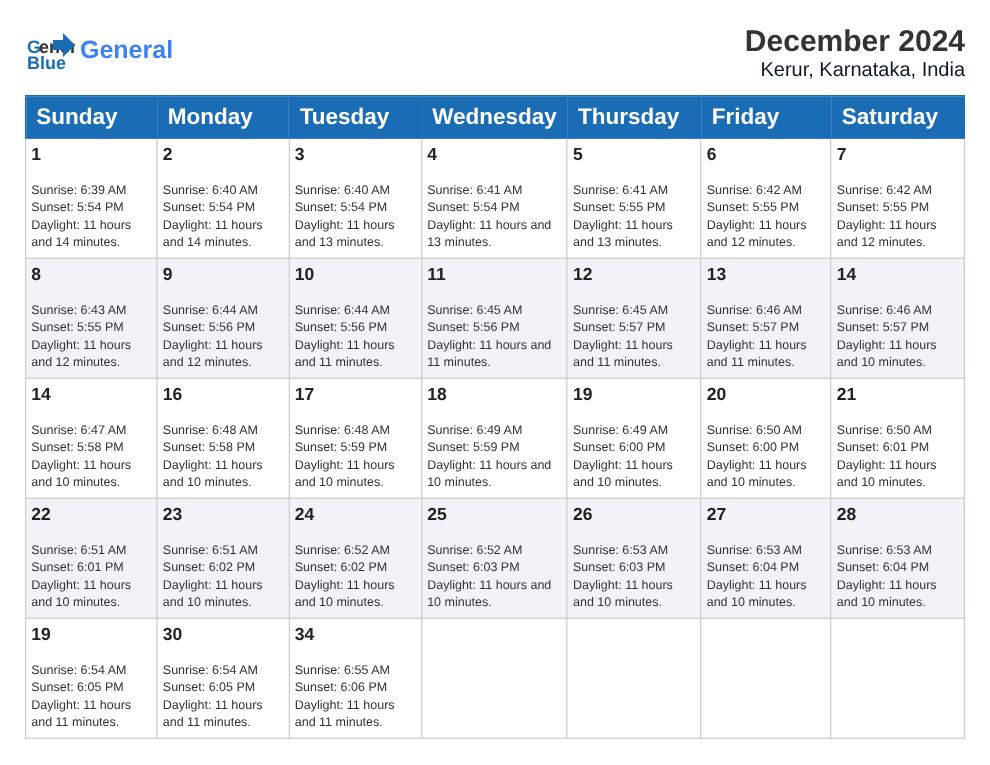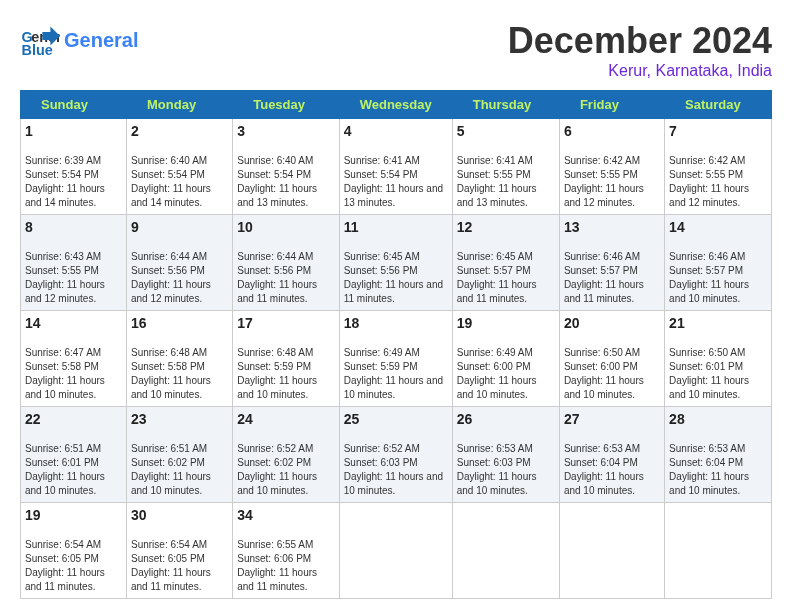--- a/index.html
+++ b/index.html
@@ -22,39 +22,39 @@
     }
     .logo-icon {
       width: 40px;
       height: 40px;
       margin-right: 4px;
     }
     .title-section {
       text-align: right;
     }
     .month-title {
-      font-size: 36px;
+      font-size: 24px;
       font-weight: bold;
       color: #333;
     }
     .location {
       font-size: 16px;
-      color: #6d28d9;
+      color: #0f172a;
     }
     .calendar {
       width: 100%;
       border-collapse: collapse;
       font-size: 11px;
     }
     .calendar th {
       background-color: #1a6db5;
-      color: #bef264;
-      padding: 6px 20px;
+      color: #ffffff;
+      padding: 6px 8px;
       text-align: left;
-      font-size: 13px;
+      font-size: 18px;
       font-weight: bold;
       border: 1px solid #1a6db5;
     }
     .calendar td {
       border: 1px solid #ccc;
       vertical-align: top;
       padding: 4px;
       width: 108px;
       min-height: 80px;
       background: #fff;

